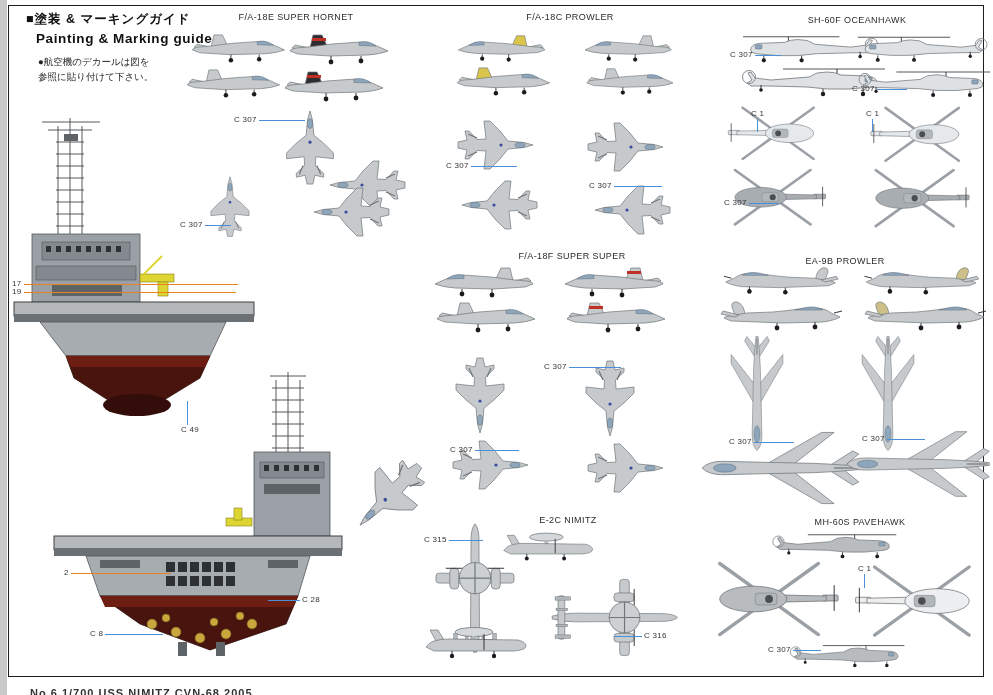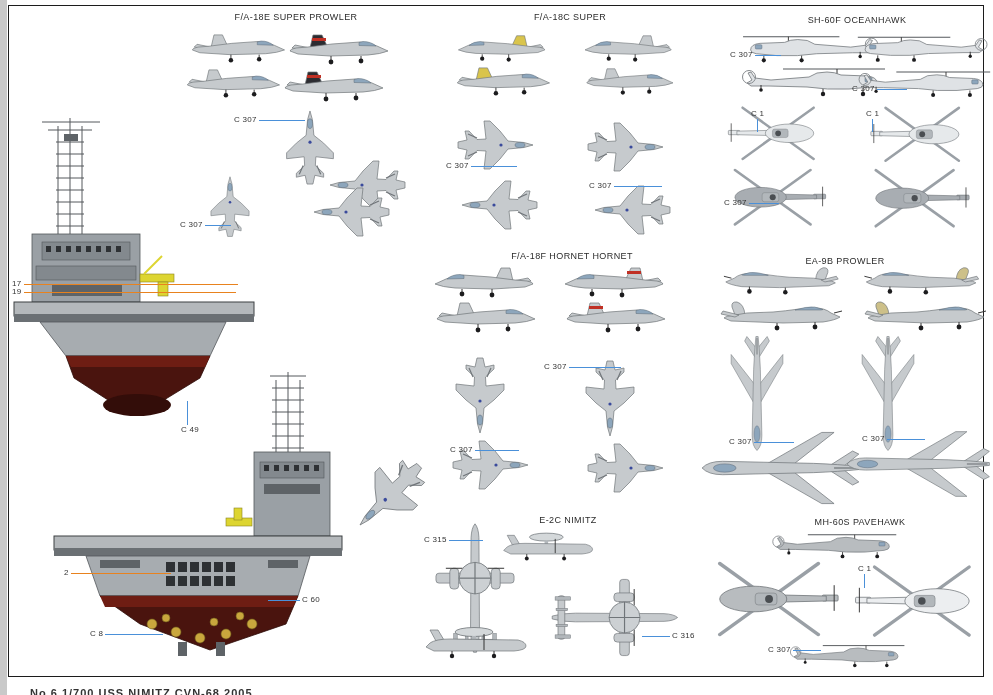--- a/index.html
+++ b/index.html
@@ -142,20 +142,28 @@
     <ellipse class="pt-canopy" cx="24" cy="42.5" rx="11" ry="4"></ellipse>
     <line class="pt-ln2" x1="130" y1="42.5" x2="152" y2="42.5"></line>
   </symbol>
 </defs>
 </svg>
 
 <div class="sheet">
   <div class="edge" style="left:0;top:0;width:7px;height:695px"></div>
   <div class="frame"></div>
 
+  <div class="hdr">
+    <div class="jp">■塗装 &amp; マーキングガイド</div>
+    <div class="en">Painting &amp; Marking guide</div>
+  </div>
+  <div class="note">
+    <div>●航空機のデカールは図を</div>
+    <div>参照に貼り付けて下さい。</div>
+  </div>
 
   <div>
     <svg class="ac" style="left:12px;top:116px;width:252px;height:316px" viewBox="0 0 252 316">
       <line class="mast-ln" x1="30" y1="6" x2="88" y2="6"></line>
         <line class="mast-ln" x1="36" y1="14" x2="80" y2="14"></line>
       <line class="mast-ln" x1="58" y1="2" x2="58" y2="118"></line>
         <line class="mast-ln" x1="46" y1="10" x2="46" y2="118"></line>
       <line class="mast-ln" x1="70" y1="10" x2="70" y2="118"></line>
       <line class="mast-ln" x1="44" y1="26" x2="72" y2="26"></line>
         <line class="mast-ln" x1="44" y1="38" x2="72" y2="38"></line>
@@ -251,30 +259,30 @@
     <div class="co col" style="left:181px;top:400px">
         <i class="lnv" style="height:24px"></i>
         <span>C 49</span>
       </div>
     <div class="co orange" style="left:64px;top:569px">
         <span>2</span>
         <i class="ln" style="width:100px"></i>
       </div>
     <div class="co" style="left:266px;top:596px">
         <i class="ln" style="width:32px"></i>
-        <span>C 60</span>
+        <span>C 28</span>
       </div>
     <div class="co" style="left:90px;top:630px">
         <span>C 8</span>
         <i class="ln" style="width:58px"></i>
       </div>
   </div>
 
   <div>
-    <div class="sec-title" style="left:296px;top:12px">F/A-18E SUPER PROWLER</div>
+    <div class="sec-title" style="left:296px;top:12px">F/A-18E SUPER HORNET</div>
     <svg class="ac flip" style="left:190px;top:33px;width:95px;height:32px">
         <use href="#jet-side"></use>
       </svg>
     <svg class="ac flip" style="left:288px;top:33px;width:100px;height:34px;--tail:#2c2c31;--stripe:#c03024">
         <use href="#jet-side"></use>
       </svg>
     <svg class="ac flip" style="left:185px;top:68px;width:95px;height:32px">
         <use href="#jet-side"></use>
       </svg>
     <svg class="ac flip" style="left:283px;top:70px;width:100px;height:34px;--tail:#2c2c31;--stripe:#c03024">
@@ -296,21 +304,21 @@
         <span>C 307</span>
         <i class="ln" style="width:46px"></i>
       </div>
     <div class="co" style="left:180px;top:221px">
         <span>C 307</span>
         <i class="ln" style="width:26px"></i>
       </div>
   </div>
 
   <div>
-    <div class="sec-title" style="left:570px;top:12px">F/A-18C SUPER</div>
+    <div class="sec-title" style="left:570px;top:12px">F/A-18C PROWLER</div>
     <svg class="ac" style="left:455px;top:34px;width:95px;height:30px;--tail:#d9c44c">
         <use href="#jet-side"></use>
       </svg>
     <svg class="ac" style="left:585px;top:34px;width:88px;height:30px">
         <use href="#jet-side"></use>
       </svg>
     <svg class="ac flip" style="left:455px;top:66px;width:95px;height:32px;--tail:#d9c44c">
         <use href="#jet-side"></use>
       </svg>
     <svg class="ac flip" style="left:585px;top:66px;width:88px;height:32px">
@@ -380,21 +388,21 @@
         <span>C 1</span>
         <i class="lnv" style="height:13px"></i>
       </div>
     <div class="co" style="left:724px;top:199px">
         <span>C 307</span>
         <i class="ln" style="width:30px"></i>
       </div>
   </div>
 
   <div>
-    <div class="sec-title" style="left:572px;top:251px">F/A-18F HORNET HORNET</div>
+    <div class="sec-title" style="left:572px;top:251px">F/A-18F SUPER SUPER</div>
     <svg class="ac" style="left:435px;top:266px;width:100px;height:34px">
         <use href="#jet-side"></use>
       </svg>
     <svg class="ac" style="left:565px;top:266px;width:100px;height:34px;--stripe:#c03024">
         <use href="#jet-side"></use>
       </svg>
     <svg class="ac flip" style="left:435px;top:300px;width:100px;height:36px">
         <use href="#jet-side"></use>
       </svg>
     <svg class="ac flip" style="left:565px;top:300px;width:100px;height:36px;--stripe:#c03024">
@@ -472,21 +480,21 @@
     <svg class="ac rot-r" style="left:571px;top:550px;width:82px;height:135px">
         <use href="#e2c-top"></use>
       </svg>
     <svg class="ac" style="left:422px;top:624px;width:110px;height:36px">
         <use href="#e2c-side"></use>
       </svg>
     <div class="co" style="left:424px;top:536px">
         <span>C 315</span>
         <i class="ln" style="width:34px"></i>
       </div>
-    <div class="co" style="left:640px;top:632px">
+    <div class="co" style="left:612px;top:632px">
         <i class="ln" style="width:28px"></i>
         <span>C 316</span>
       </div>
   </div>
 
   <div>
     <div class="sec-title" style="left:860px;top:517px">MH-60S PAVEHAWK</div>
     <svg class="ac flip" style="left:768px;top:528px;width:130px;height:36px;--hbody:#b8bcbf">
         <use href="#helo-side"></use>
       </svg>

